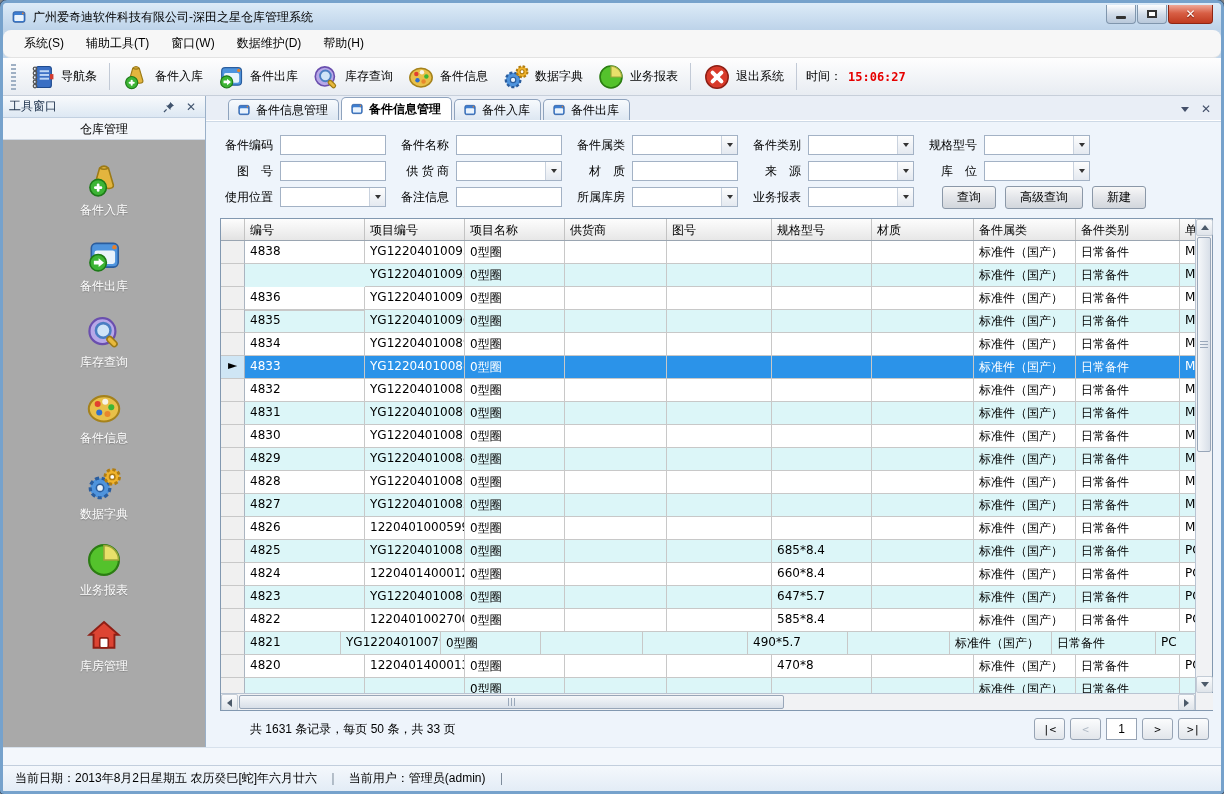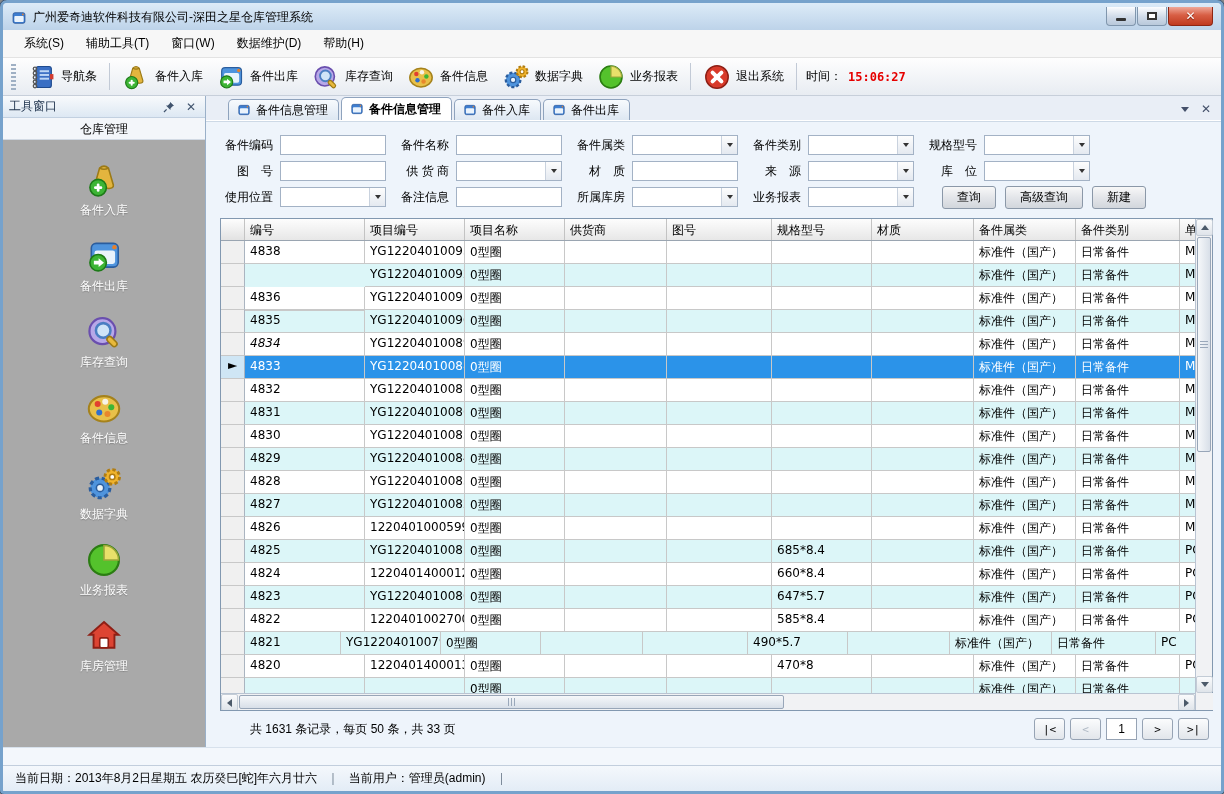--- a/index.html
+++ b/index.html
@@ -2,35 +2,35 @@
 <html style="--time-color: #e60000; --sel-row: #2b93e9; --alt-row: #dcf6f8; --sidebar-bg: #a9a9a9;"><head>
 <meta charset="utf-8">
 <style>
   * { box-sizing: border-box; margin: 0; padding: 0; }
   html,body { width:1224px; height:794px; }
   body { font-family:"Liberation Sans","DejaVu Sans",sans-serif; font-size:12px; color:#000; background:#888; }
   .window { width:1224px; height:794px; border:3px solid #76a2cc; outline:1px solid #39587a;
             border-radius:7px 7px 4px 4px; background:#c2d6ea; display:flex; flex-direction:column; overflow:hidden; }
 
   
-  .titlebar { height:27px; flex:0 0 27px; display:flex; align-items:flex-end; padding:0 0 4px 8px;
+  .titlebar { height:27px; flex:0 0 27px; display:flex; align-items:center; padding:0 0 4px 8px;
               background:linear-gradient(#dcebf8,#bdd3e9); }
   .titlebar .ticon { margin-top:5px; }
   .title-text { margin:6px 0 0 6px; flex:1; white-space:nowrap; overflow:hidden; }
   .winbtns { display:flex; margin-right:8px; }
   .winbtn { width:30px; height:19px; border:1px solid #8096ad; border-top:none; border-radius:0 0 4px 4px;
             background:linear-gradient(#fcfdfe,#cfdae8 55%,#b9c9db); display:flex; align-items:center; justify-content:center; margin-left:1px; }
   .winbtn .mingl { width:10px; height:3px; background:#333; border-radius:1px; margin-top:6px; }
   .winbtn .maxgl { width:10px; height:8px; border:2px solid #333; background:#fff; }
   .winbtn.close { width:45px; background:linear-gradient(#efa898,#d85f45 45%,#c03a1f); border-color:#8e2613; }
   .winbtn.close .xgl { color:#fff; font-weight:bold; font-size:12px; text-shadow:0 1px 1px #7a1a08; }
 
   
   .menubar { height:28px; flex:0 0 28px; background:#f7f7f7; border-bottom:1px solid #e3e3e3;
-             display:flex; align-items:center; padding-left:10px; }
+             display:flex; align-items:center; padding-left:10px;border-radius:8px; }
   .menu-item { padding:5px 11px; border-radius:2px; }
 
   
   .toolbar { height:38px; flex:0 0 38px; background:linear-gradient(#fefefe,#e8ecf2);
              border-bottom:1px solid #c7cfda; display:flex; align-items:center; padding:0 6px; }
   .toolbar-grip { width:5px; height:26px; margin:0 5px 0 2px;
                   background:repeating-linear-gradient(#9fb0c4 0 2px, transparent 2px 4px); }
   .tool-item { display:flex; align-items:center; gap:5px; padding:3px 7px; border-radius:3px; white-space:nowrap; }
   .tool-sep { width:1px; height:27px; background:#c2cad6; margin:0 5px; }
   .time-box { display:flex; align-items:center; gap:6px; padding-left:4px; }
@@ -605,21 +605,21 @@
                     <div class="gcell" style="width: 102px;"></div>
                     <div class="gcell" style="width: 105px;"></div>
                     <div class="gcell" style="width: 100px;"></div>
                     <div class="gcell" style="width: 102px;"></div>
                     <div class="gcell" style="width: 102px;">标准件（国产）</div>
                     <div class="gcell" style="width: 104px;">日常备件</div>
                     <div class="gcell" style="width: 60px;">M</div>
                   </div>
                   <div class="grow">
                     <div class="gcell rowhdr" style="width: 24px;"></div>
-                    <div class="gcell" style="width: 120px; font-style: italic;">4834</div>
+                    <div class="gcell" style="width: 120px;">4834</div>
                     <div class="gcell" style="width: 100px;">YG12204010089</div>
                     <div class="gcell" style="width: 100px;">0型圈</div>
                     <div class="gcell" style="width: 102px;"></div>
                     <div class="gcell" style="width: 105px;"></div>
                     <div class="gcell" style="width: 100px;"></div>
                     <div class="gcell" style="width: 102px;"></div>
                     <div class="gcell" style="width: 102px;">标准件（国产）</div>
                     <div class="gcell" style="width: 104px;">日常备件</div>
                     <div class="gcell" style="width: 60px;">M</div>
                   </div>

